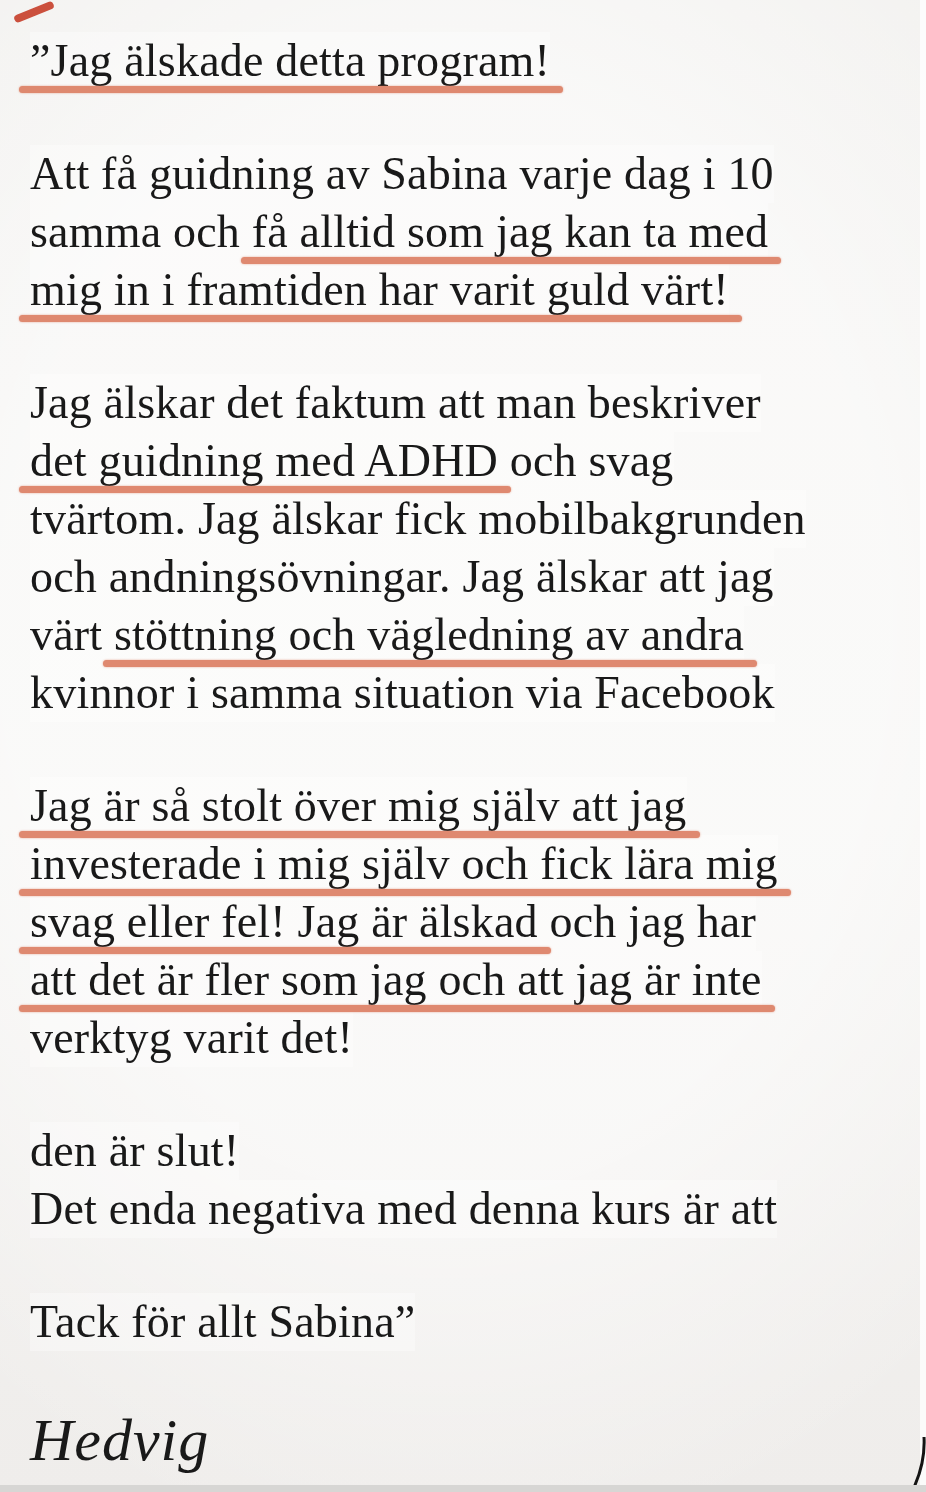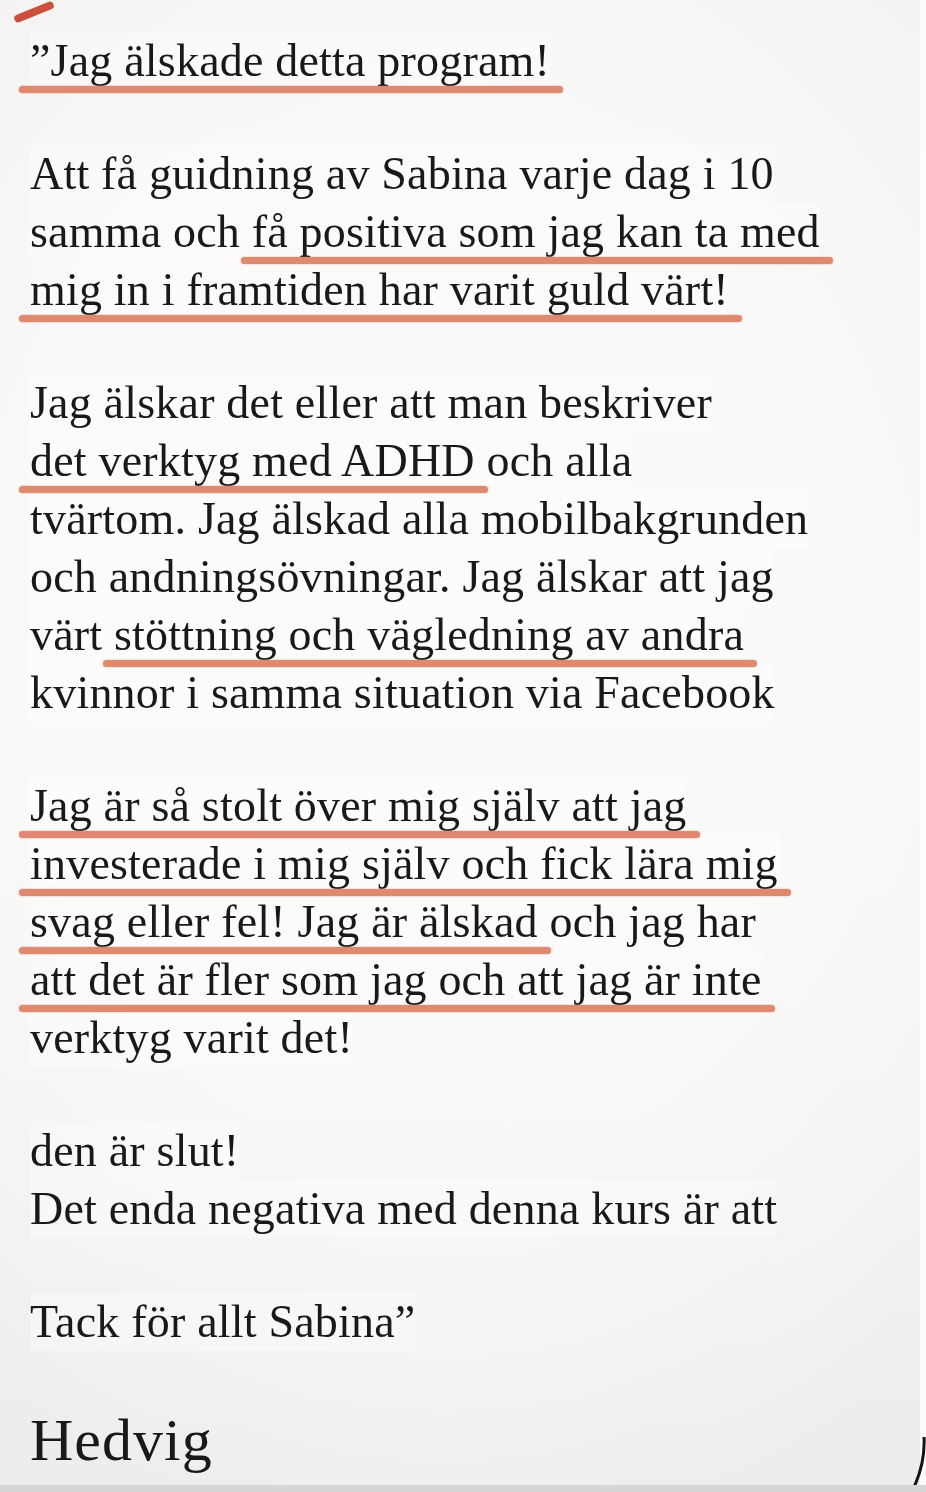--- a/index.html
+++ b/index.html
@@ -45,20 +45,21 @@
     left:-11px;
     right:-13px;
     bottom:-3px;
     height:7px;
     border-radius:5px;
     background:var(--underline);
     box-shadow:0 0 2px rgba(221,129,102,.8);
     opacity:.93;
   }
   .signature{
+    font-style:italic;
     font-size:60px;
     line-height:80px;
     letter-spacing:1px;
     margin-top:-6px;
     font-weight:400;
   }
   .corner-mark{
     position:absolute;
     left:13px;
     top:8px;
@@ -97,28 +98,28 @@
 <div class="corner-mark"></div>
 
 <div class="content">
 
   <div class="para">
     <div class="line"><span class="seg u">”Jag älskade detta program!</span></div>
   </div>
 
   <div class="para">
     <div class="line"><span class="seg">Att få guidning av Sabina varje dag i 10</span></div>
-    <div class="line"><span class="seg">samma och </span><span class="seg u">få positiva som jag kan ta med</span></div>
+    <div class="line"><span class="seg">samma och </span><span class="seg u">få alltid som jag kan ta med</span></div>
     <div class="line"><span class="seg u">mig in i framtiden har varit guld värt!</span></div>
   </div>
 
   <div class="para">
-    <div class="line"><span class="seg">Jag älskar det eller att man beskriver</span></div>
-    <div class="line"><span class="seg u">det verktyg med ADHD</span><span class="seg"> och alla</span></div>
-    <div class="line"><span class="seg">tvärtom. Jag älskad alla mobilbakgrunden</span></div>
+    <div class="line"><span class="seg">Jag älskar det faktum att man beskriver</span></div>
+    <div class="line"><span class="seg u">det guidning med ADHD</span><span class="seg"> och svag</span></div>
+    <div class="line"><span class="seg">tvärtom. Jag älskar fick mobilbakgrunden</span></div>
     <div class="line"><span class="seg">och andningsövningar. Jag älskar att jag</span></div>
     <div class="line"><span class="seg">värt </span><span class="seg u">stöttning och vägledning av andra</span></div>
     <div class="line"><span class="seg">kvinnor i samma situation via Facebook</span></div>
   </div>
 
   <div class="para">
     <div class="line"><span class="seg u">Jag är så stolt över mig själv att jag</span></div>
     <div class="line"><span class="seg u">investerade i mig själv och fick lära mig</span></div>
     <div class="line"><span class="seg u">svag eller fel! Jag är älskad</span><span class="seg"> och jag har</span></div>
     <div class="line"><span class="seg u">att det är fler som jag och att jag är inte</span></div>

